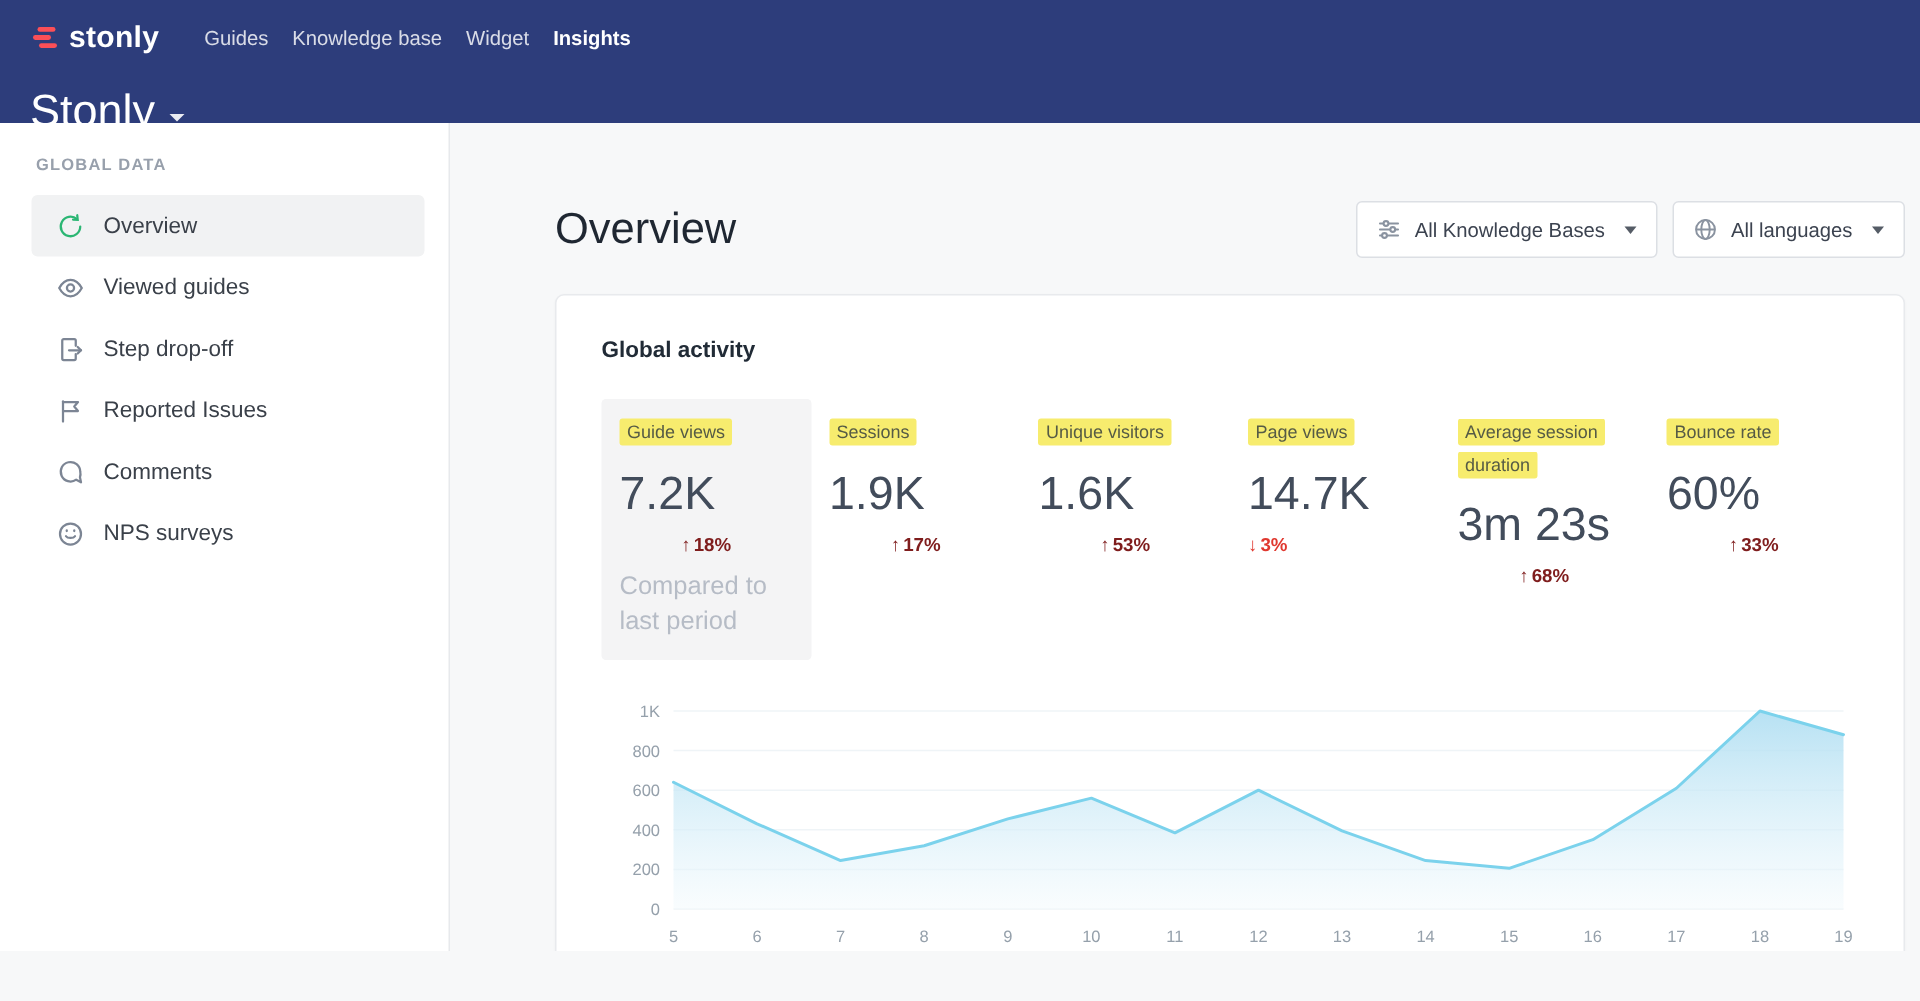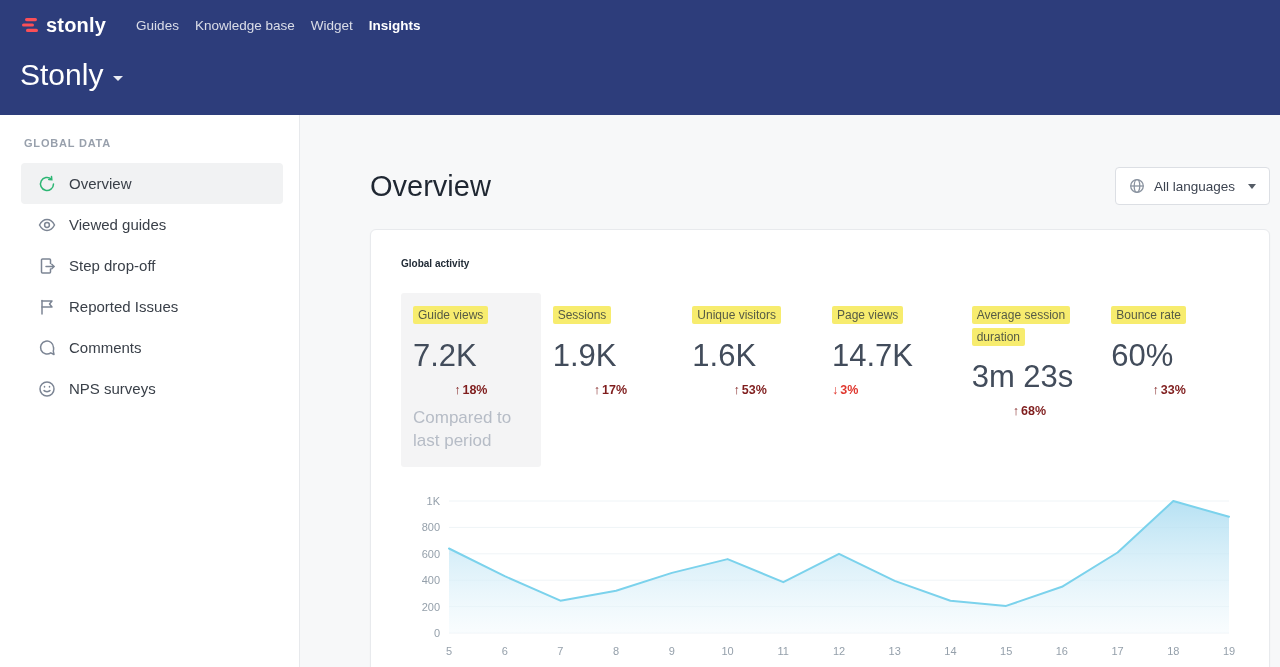--- a/index.html
+++ b/index.html
@@ -1,20 +1,20 @@
 <!DOCTYPE html>
 <html><head>
 <meta charset="utf-8">
 <style>
   * { box-sizing: border-box; margin: 0; padding: 0; }
   html, body { width: 1280px; height: 667px; overflow: hidden; }
   body { font-family: "Liberation Sans", sans-serif; background: #f7f8f9; }
 
   
-  .app-header { height: 115px; background: #2d3d7b; padding: 9px 20px 0 20px; }
+  .app-header { height: 82px; background: #2d3d7b; padding: 9px 20px 0 20px; }
   .top-row { display: flex; align-items: center; height: 32px; }
   .logo { display: flex; align-items: center; gap: 6px; margin-right: 30px; cursor: pointer; }
   .logo-text { color: #fff; font-size: 20px; font-weight: bold; letter-spacing: 0.2px; }
   .top-nav { display: flex; align-items: center; gap: 16px; }
   .nav-item { color: rgba(255,255,255,0.82); font-size: 13.5px; cursor: pointer; }
   .nav-item.active { color: #fff; font-weight: bold; }
   .workspace-row { margin-top: 17px; display: flex; align-items: center; gap: 10px; }
   .workspace-title { color: #fff; font-size: 30px; font-weight: 400; }
   .caret-down-sm { width: 0; height: 0; border-left: 5px solid transparent; border-right: 5px solid transparent; border-top: 5px solid rgba(255,255,255,0.9); margin-top: 6px; }
 
@@ -34,21 +34,21 @@
   .main-header { display: flex; justify-content: space-between; align-items: center; }
   .page-title { font-size: 29px; font-weight: 400; color: #1f2732; }
   .filters { display: flex; gap: 10px; }
   .filter-btn { height: 38px; background: #fff; border: 1px solid #dcdfe4; border-radius: 4px; display: flex; align-items: center; gap: 9px; padding: 0 13px; font-size: 13.5px; color: #3c4350; cursor: pointer; }
   .filter-btn.accent { border-color: #2fae71; }
   .filter-caret { width: 0; height: 0; border-left: 4px solid transparent; border-right: 4px solid transparent; border-top: 5px solid #555c66; margin-left: 4px; }
   .filter-icon { width: 16px; height: 16px; display: block; }
 
   
   .card { margin-top: 24px; background: #fff; border: 1px solid #e8eaed; border-radius: 6px; box-shadow: 0 1px 2px rgba(31,38,50,0.04); padding: 28px 30px 30px 30px; }
-  .card-title { font-size: 10px; font-weight: bold; color: #212b36; margin-bottom: 24px; }
+  .card-title { font-size: 15px; font-weight: bold; color: #212b36; margin-bottom: 24px; }
 
   .metrics { display: grid; grid-template-columns: repeat(6, 1fr); }
   .metric { padding: 12px 12px 14px 12px; border-radius: 3px; }
   .metric.selected { background: #f4f4f5; }
   .metric-label { font-size: 12px; font-weight: normal; color: #565b45; line-height: 1.8; max-width: 112px; }
   .metric-label span { background: #f7ec6e; padding: 2px 5px; border-radius: 2px; -webkit-box-decoration-break: clone; box-decoration-break: clone; }
   .metric-value { font-size: 31px; font-weight: 300; color: #424c5b; margin-top: 11px; white-space: nowrap; }
   .metric-delta { margin-top: 9px; font-size: 12.5px; font-weight: bold; }
   .metric-delta.up { color: #7f1d1d; text-align: center; }
   .metric-delta.down { color: #e0382f; }
@@ -148,20 +148,32 @@
         </svg>
       </span>
       <span>NPS surveys</span>
     </div>
   </aside>
 
   <main class="main">
     <div class="main-header">
       <h1 class="page-title">Overview</h1>
       <div class="filters">
+        <button class="filter-btn">
+          <svg class="filter-icon" viewBox="0 0 16 16" fill="none" stroke="#8a93a0" stroke-width="1.4" stroke-linecap="round">
+            <line x1="2" y1="4" x2="14" y2="4"></line>
+              <circle cx="6" cy="4" r="1.6" fill="#fff"></circle>
+            <line x1="2" y1="8" x2="14" y2="8"></line>
+              <circle cx="10.5" cy="8" r="1.6" fill="#fff"></circle>
+            <line x1="2" y1="12" x2="14" y2="12"></line>
+              <circle cx="5" cy="12" r="1.6" fill="#fff"></circle>
+          </svg>
+          <span>All Knowledge Bases</span>
+          <span class="filter-caret"></span>
+        </button>
         <button class="filter-btn">
           <svg class="filter-icon" viewBox="0 0 16 16" fill="none" stroke="#8a93a0" stroke-width="1.3">
             <circle cx="8" cy="8" r="6.3"></circle>
             <ellipse cx="8" cy="8" rx="2.8" ry="6.3"></ellipse>
             <line x1="1.7" y1="8" x2="14.3" y2="8"></line>
           </svg>
           <span>All languages</span>
           <span class="filter-caret"></span>
         </button>
       </div>

